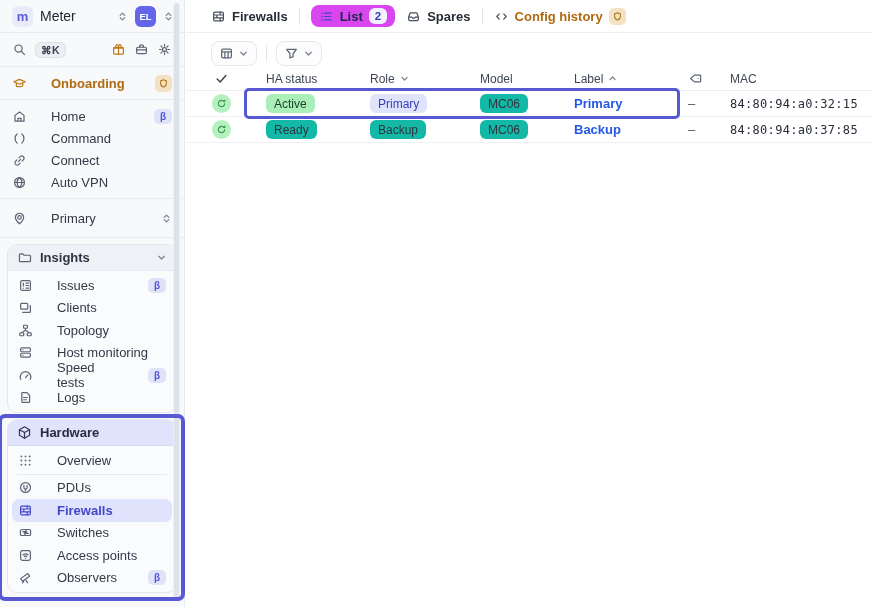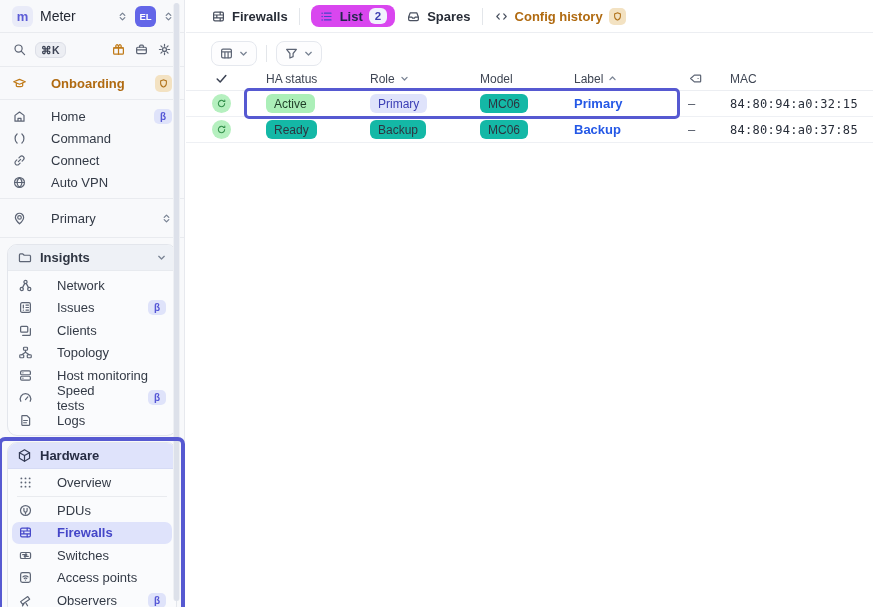--- a/index.html
+++ b/index.html
@@ -195,29 +195,20 @@
       <svg class="ic" viewBox="0 0 16 16">
           <path d="M2.6 5.2c0-.6.4-1 1-1h2.6l1.5 1.4h5.7c.6 0 1 .4 1 1v4.9c0 .6-.4 1-1 1H3.6c-.6 0-1-.4-1-1z"></path>
         </svg>
       <span class="lbl">Insights</span>
       <svg class="ic-sm" viewBox="0 0 12 12">
           <path d="M3 4.7l3 3 3-3"></path>
         </svg>
     </div>
     <div class="sb-row">
       <svg class="ic" viewBox="0 0 16 16">
-          <circle cx="8" cy="4.2" r="1.7"></circle>
-          <circle cx="4" cy="11.8" r="1.7"></circle>
-          <circle cx="12" cy="11.8" r="1.7"></circle>
-          <path d="M7.2 5.7l-2.4 4.6M8.8 5.7l2.4 4.6"></path>
-        </svg>
-      <span class="lbl">Network</span>
-    </div>
-    <div class="sb-row">
-      <svg class="ic" viewBox="0 0 16 16">
           <rect x="2.8" y="2.8" width="10.4" height="10.4" rx="1.6"></rect>
           <path d="M5.7 5.4v3M5.7 10.7v.1M8.5 5.4h2.7M8.5 8h2.7M8.5 10.7h2.7"></path>
         </svg>
       <span class="lbl">Issues</span>
       <span class="beta">β</span>
     </div>
     <div class="sb-row">
       <svg class="ic" viewBox="0 0 16 16">
           <rect x="2.8" y="3.6" width="7.6" height="6.2" rx="1"></rect>
           <path d="M13.2 6v6.2c0 .6-.4 1-1 1H5"></path>

